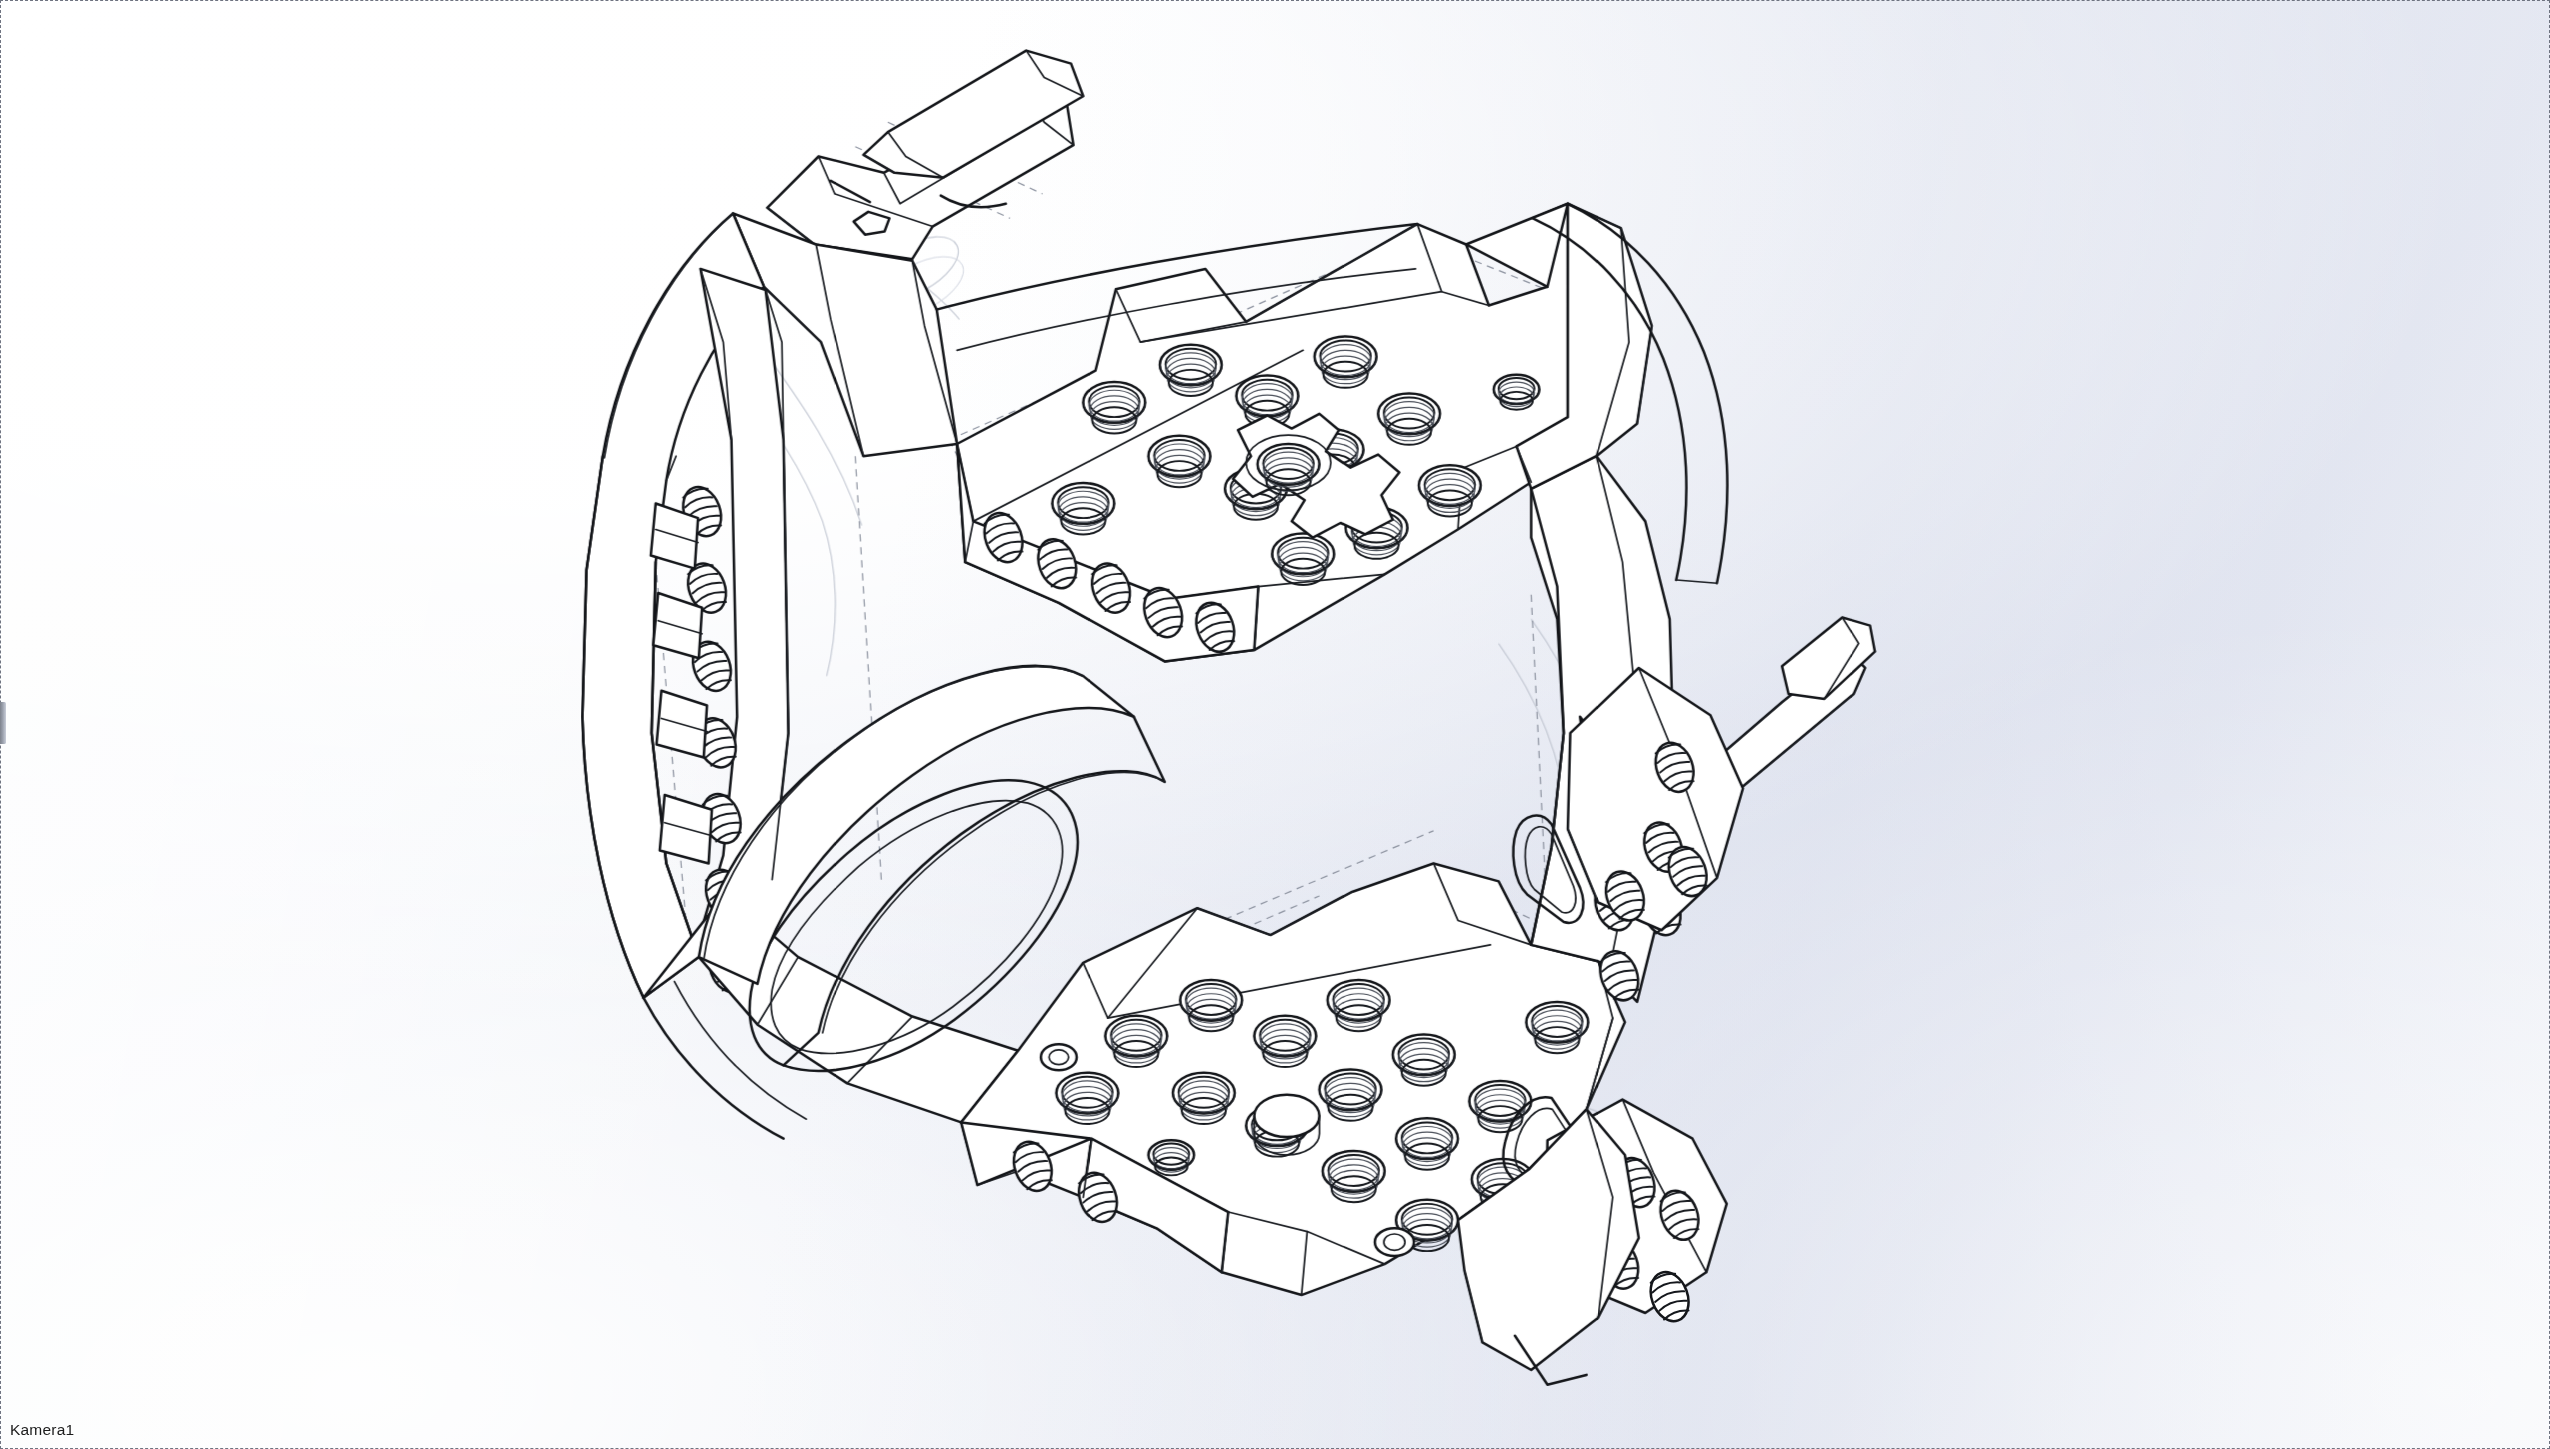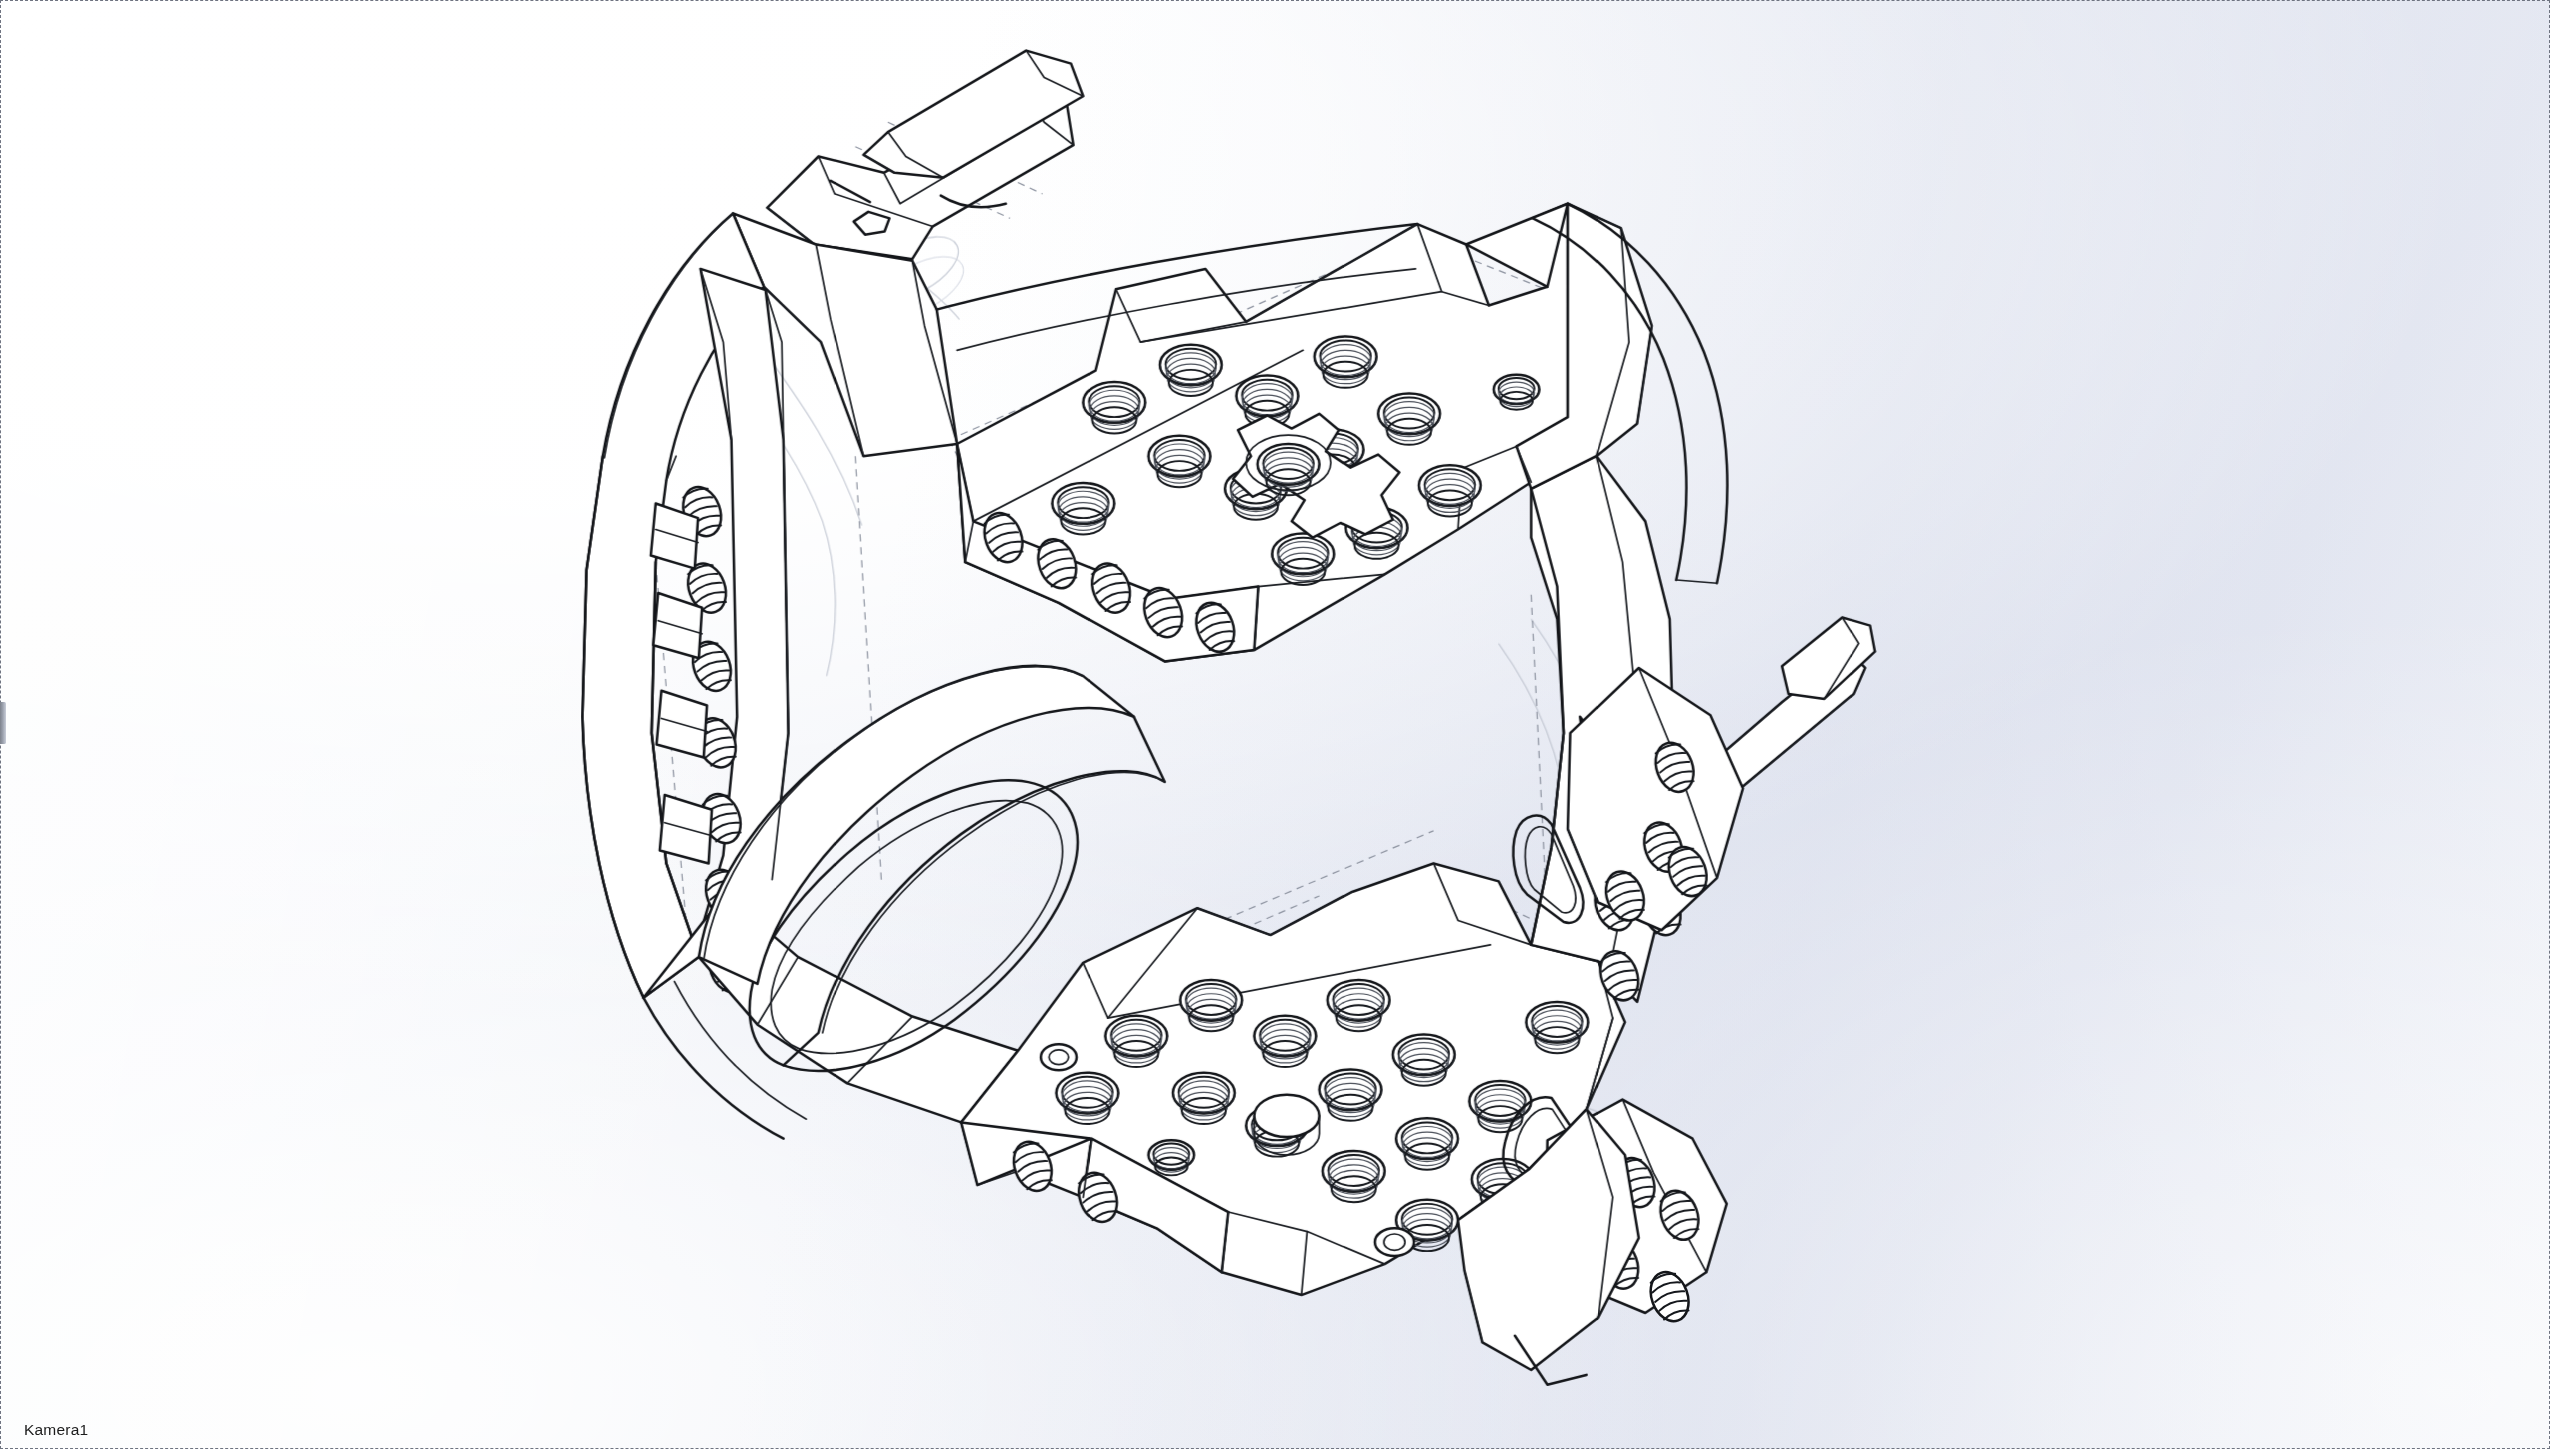--- a/index.html
+++ b/index.html
@@ -35,21 +35,21 @@
   
   #panel-handle{
     position:absolute;left:0;top:702px;width:5.7px;height:42px;z-index:45;
     background:linear-gradient(90deg,#7d828c 0%,#9aa0ac 45%,#c9ced9 100%);
     border-top-right-radius:1.6px;border-bottom-right-radius:1.6px;
     cursor:ew-resize;
   }
 
   
   #view-label{
-    position:absolute;left:24px;bottom:11.4px;z-index:46;
+    position:absolute;left:10px;bottom:11.4px;z-index:46;
     font-size:15.5px;line-height:1;color:#1c1c1c;
     letter-spacing:0.2px;white-space:nowrap;text-align:center;
     -webkit-font-smoothing:antialiased;
   }
 
   
   #model-stage{position:absolute;inset:0;z-index:10;}
   #model-svg{position:absolute;left:0;top:0;width:2550px;height:1449px;display:block;}
 
   

